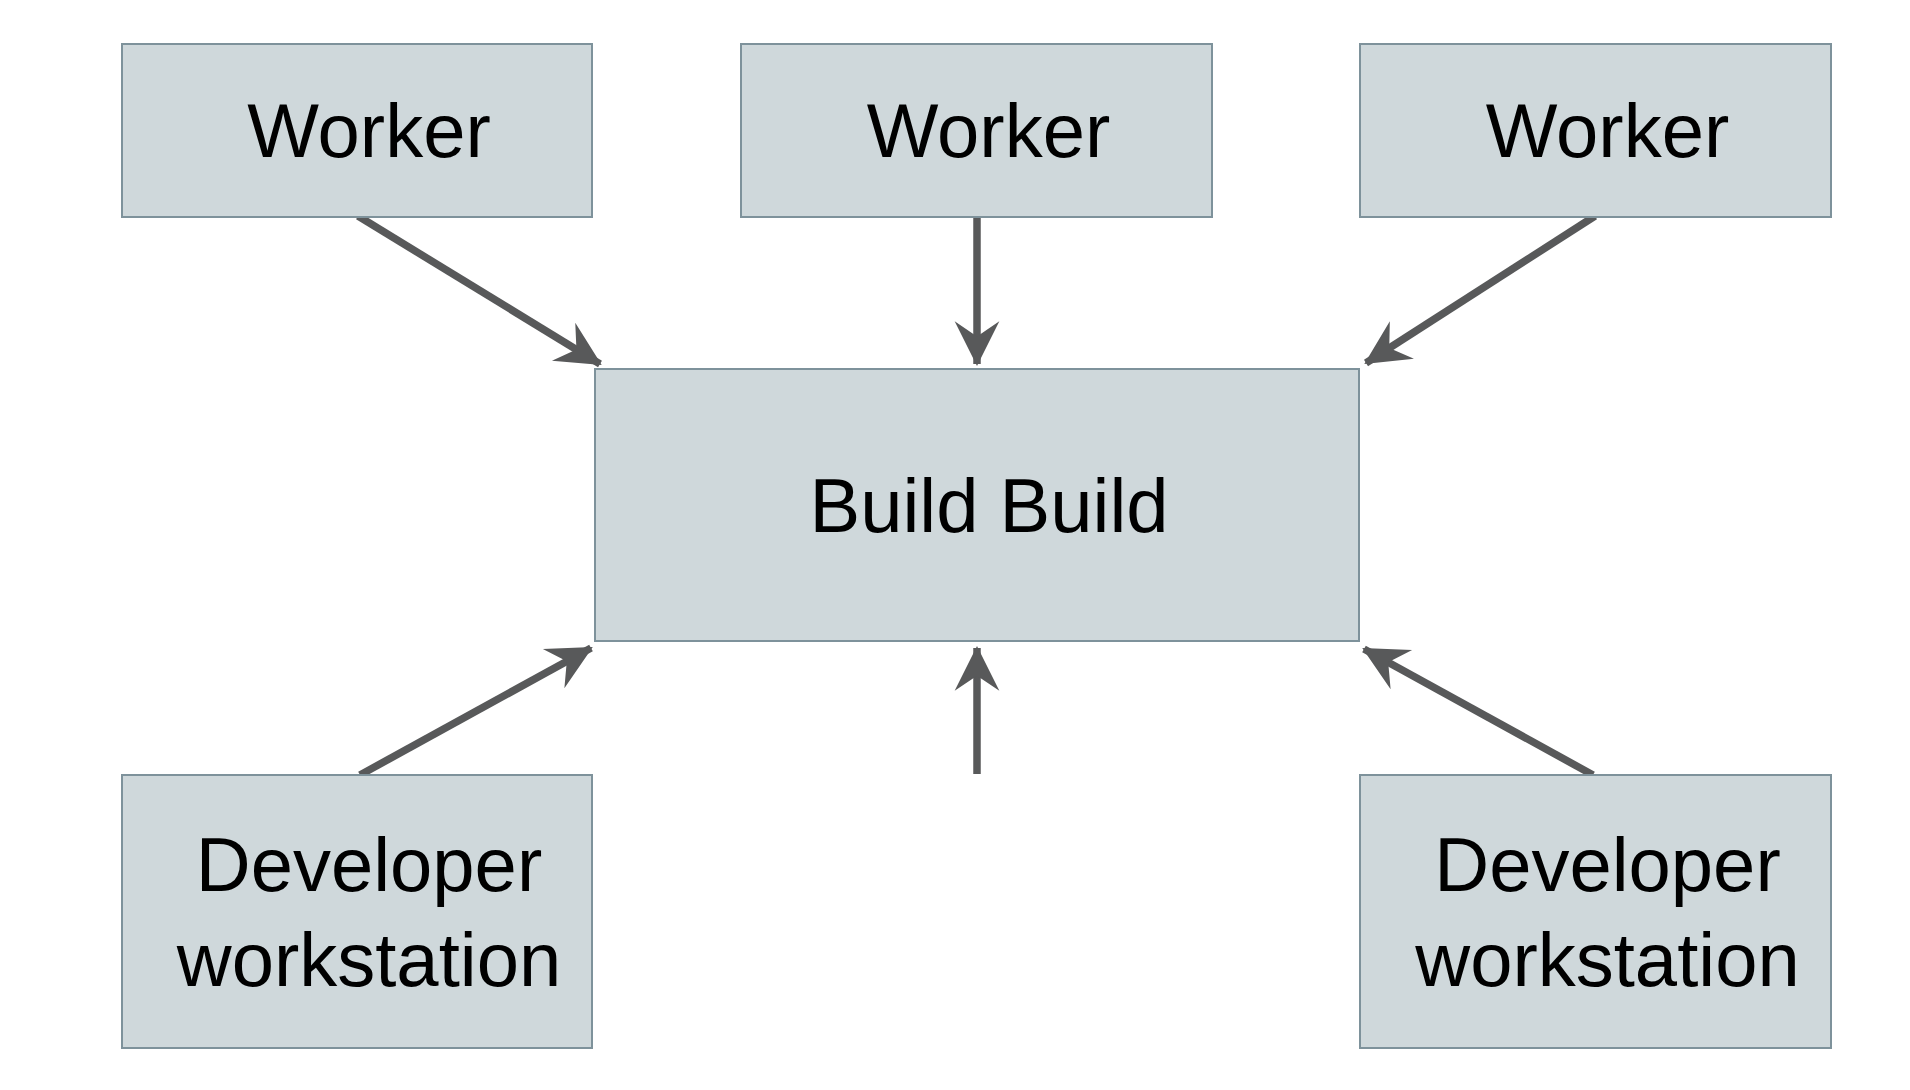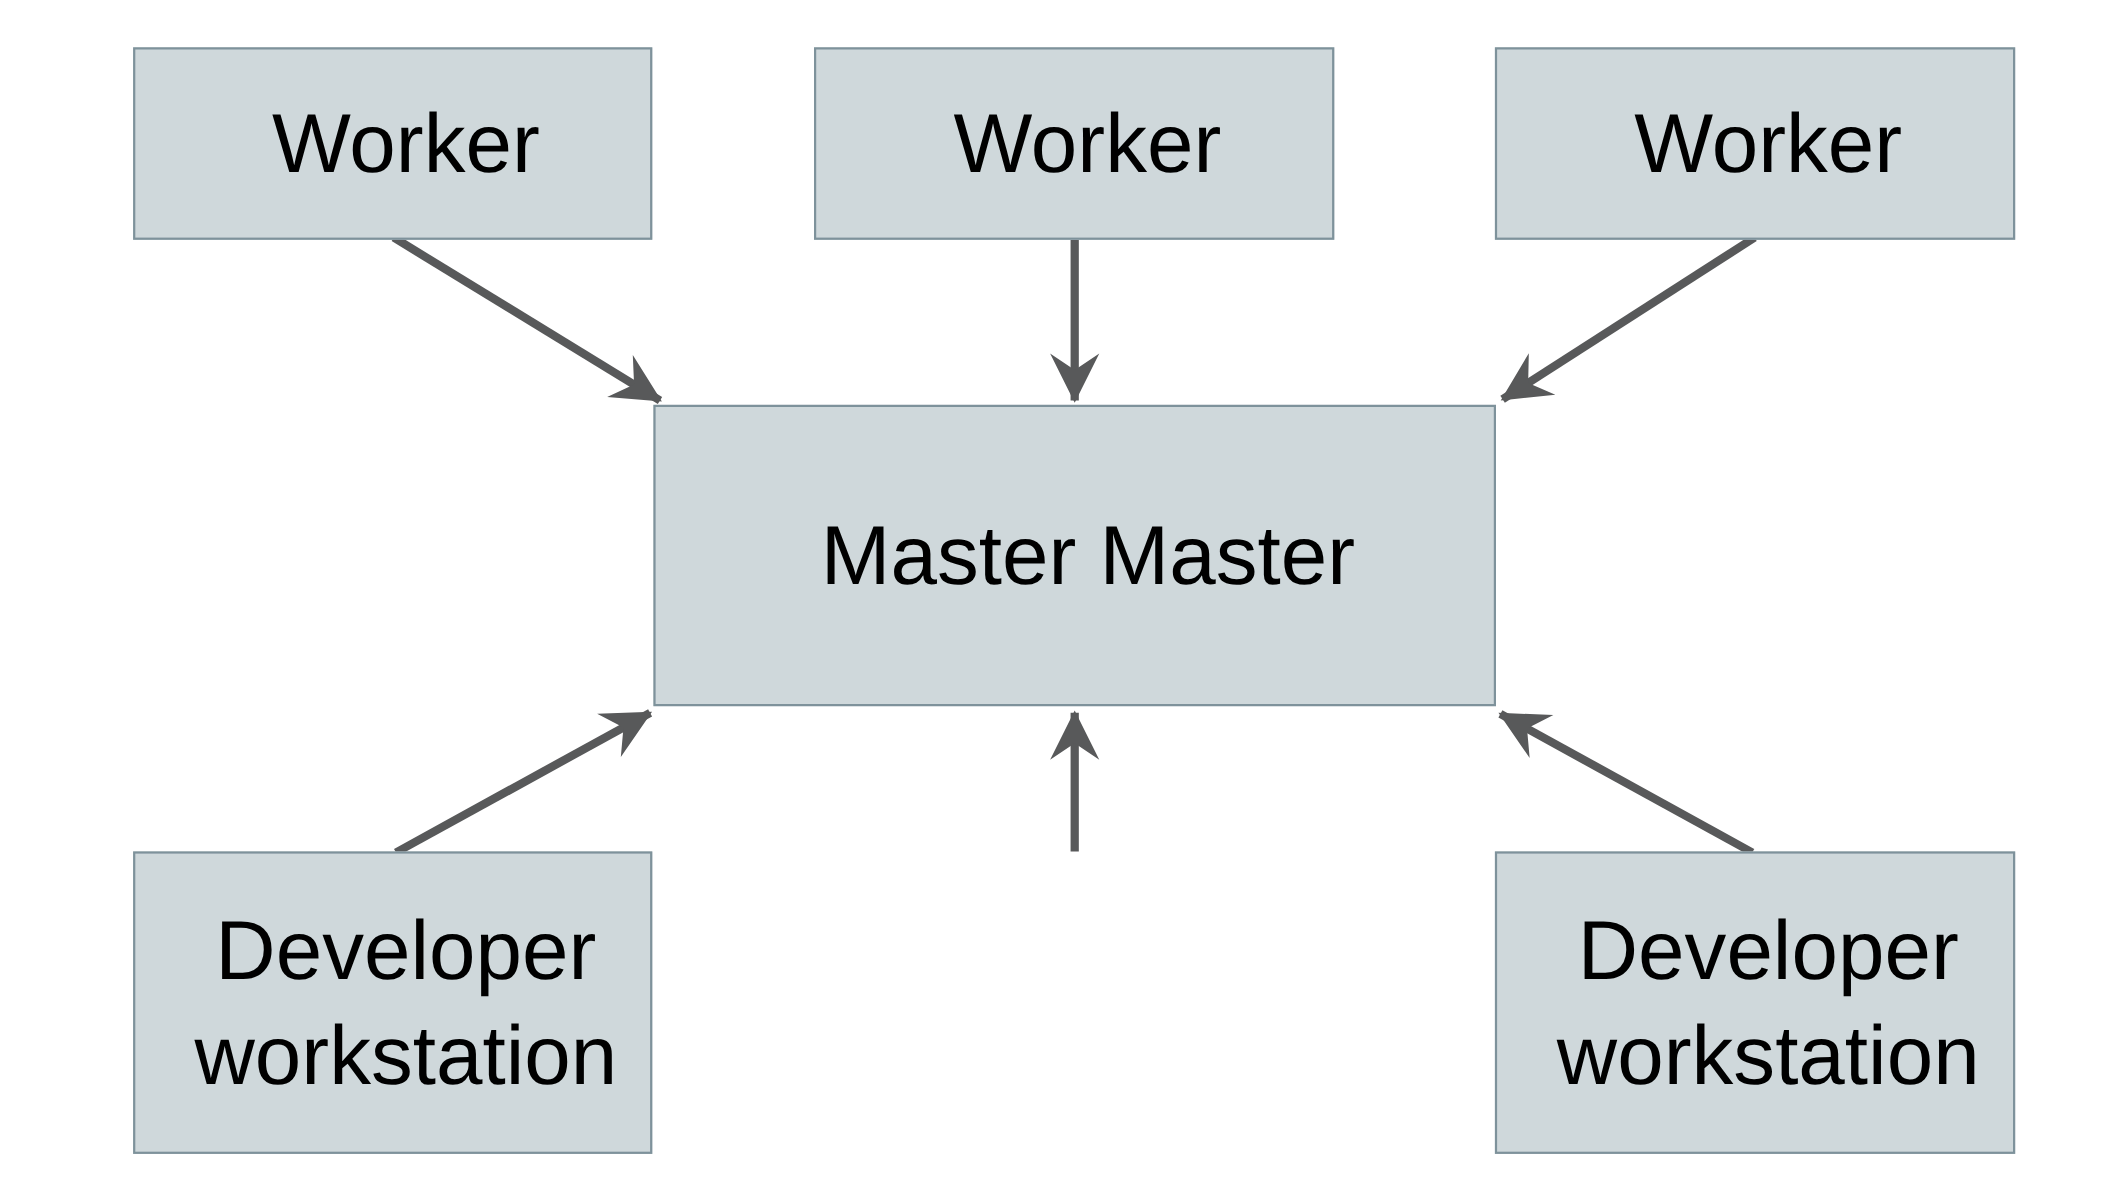--- a/index.html
+++ b/index.html
@@ -90,21 +90,21 @@
 
   <div class="node" id="node-worker-2">
     <span class="label">Worker</span>
   </div>
 
   <div class="node" id="node-worker-3">
     <span class="label">Worker</span>
   </div>
 
   <div class="node" id="node-build-master">
-    <span class="label">Master Master</span>
+    <span class="label">Build Build</span>
   </div>
 
   <div class="node" id="node-dev-left">
     <span class="label">Developer workstation</span>
   </div>
 
 
   <div class="node" id="node-dev-right">
     <span class="label">Developer workstation</span>
   </div>

